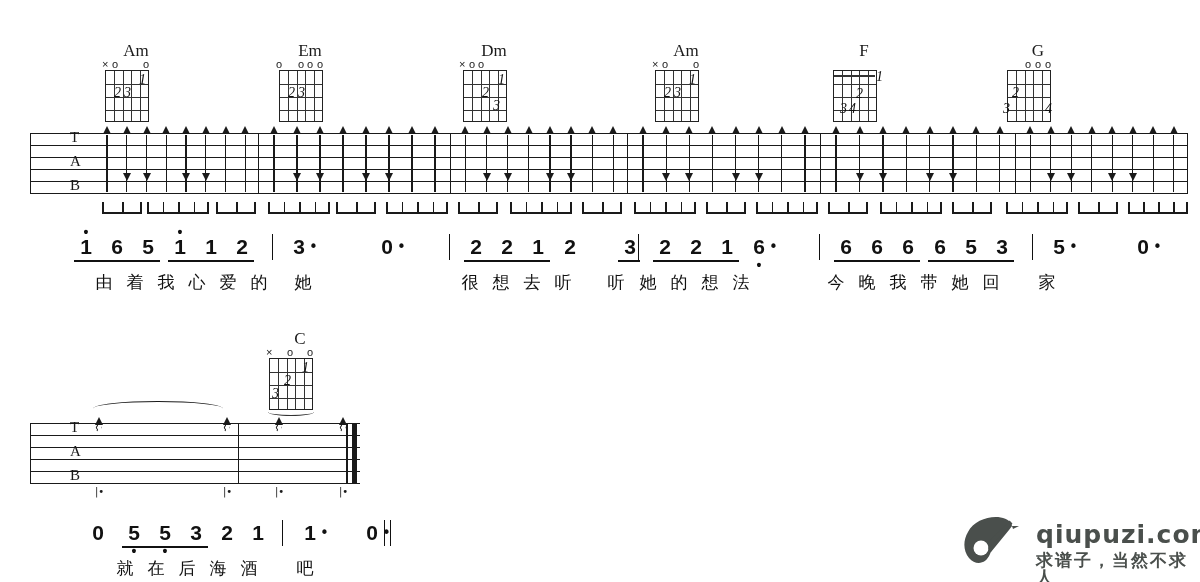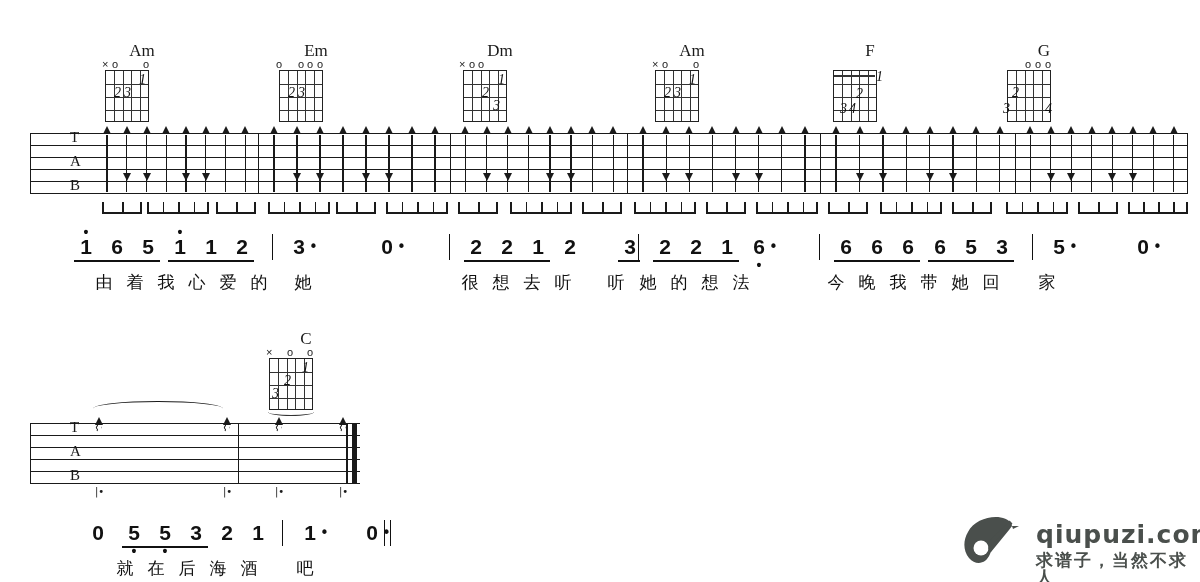--- a/index.html
+++ b/index.html
@@ -2,21 +2,21 @@
 <html><head>
 <meta charset="utf-8">
 <style>
   html,body{margin:0;padding:0;background:#ffffff;}
   body{width:1200px;height:582px;position:relative;overflow:hidden;
        font-family:"Liberation Serif", serif; color:#1a1a1a;}
   .sheet{position:absolute;left:0;top:0;width:1200px;height:582px;}
 
   
   .chord{position:absolute;}
-  .chord .cname{position:absolute;left:16px;top:0;width:56px;text-align:center;
+  .chord .cname{position:absolute;left:10px;top:0;width:56px;text-align:center;
       font-family:"Liberation Serif", serif;font-size:17px;line-height:17px;}
   .chord .marks{position:absolute;left:0;top:17px;width:56px;height:11px;}
   .chord .marks span{position:absolute;top:0;font-size:11px;line-height:11px;
       font-family:"Liberation Sans", sans-serif;}
   .grid{position:absolute;left:7px;top:28px;width:44px;height:52px;
       border:1.3px solid #222;box-sizing:border-box;background:#fff;}
   .grid .v{position:absolute;top:0;bottom:0;width:1px;background:#333;}
   .grid .h{position:absolute;left:0;right:0;height:1px;background:#333;}
   .fng{position:absolute;font-family:"Liberation Serif", serif;font-style:italic;
       font-size:14px;line-height:14px;color:#111;}

